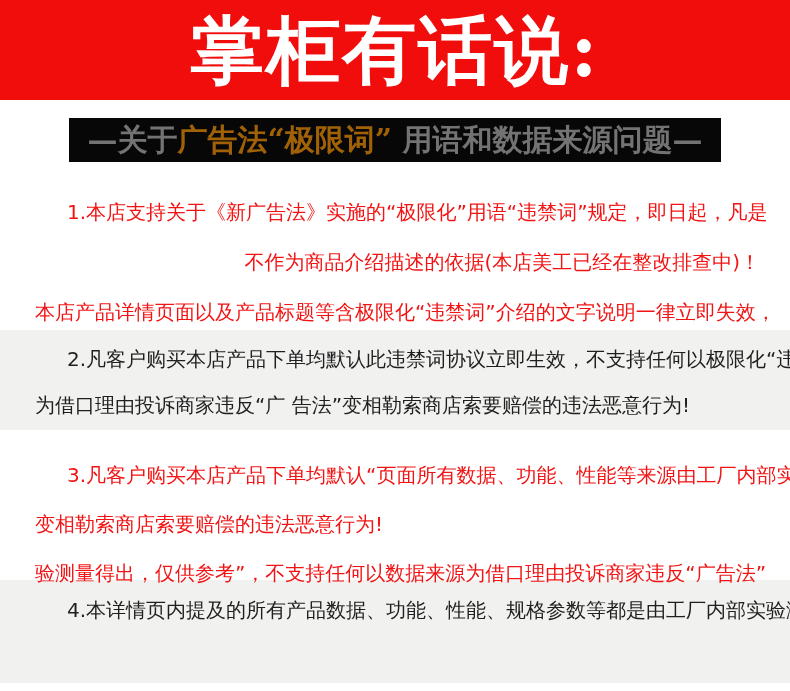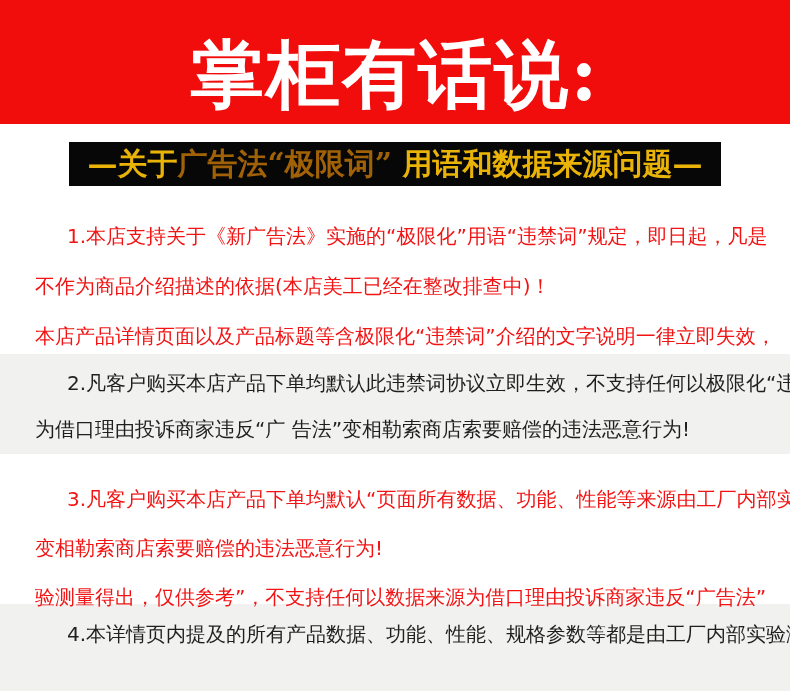--- a/index.html
+++ b/index.html
@@ -5,21 +5,21 @@
   html,body{margin:0;padding:0;background:#ffffff;}
   .page{
     position:relative;
     width:790px;height:691px;
     overflow:hidden;
     background:#ffffff;
     font-family:"DejaVu Sans","Liberation Sans",sans-serif;
   }
   
   .banner{
-    height:124px;
+    height:100px;
     background:#f20d0d;
     display:flex;align-items:flex-end;justify-content:center;
   }
   .banner .title{
     color:#ffffff;
     font-family:"DejaVu Serif","Liberation Serif",serif;
     font-weight:bold;
     font-size:74px;
     line-height:100px;
     letter-spacing:2px;
@@ -36,33 +36,33 @@
     display:flex;align-items:center;justify-content:center;
     margin-bottom:1px;
   }
   .topic-bar span{
     font-family:"DejaVu Serif","Liberation Serif",serif;
     font-weight:bold;
     font-size:30px;
     line-height:44px;
     white-space:pre;
   }
-  .seg-white{color:#eab308;}
+  .seg-white{color:#737373;}
   .seg-yellow{color:#a16207;}
   
   .sec{
     box-sizing:border-box;
     padding-left:35px;padding-right:30px;
     font-size:20px;
   }
   .sec .line{white-space:nowrap;}
   .sec .line.first{text-indent:32px;}
   .sec-red{background:#ffffff;color:#f21414;}
   .sec-gray{background:#f1f1f0;color:#1f1f1f;}
-  .s1{height:167px;padding-top:24px;}
+  .s1{height:167px;padding-top:24px;text-align:right;}
   .s1 .line{line-height:50px;}
   .s2{height:100px;padding-top:6px;}
   .s2 .line{line-height:46px;}
   .s3{height:150px;padding-top:21px;}
   .s3 .line{line-height:49px;}
   .s4{height:103px;padding-top:7px;}
   .s4 .line{line-height:46px;}
   .bottom-strip{height:8px;background:#ffffff;}
 </style>
 </head>

